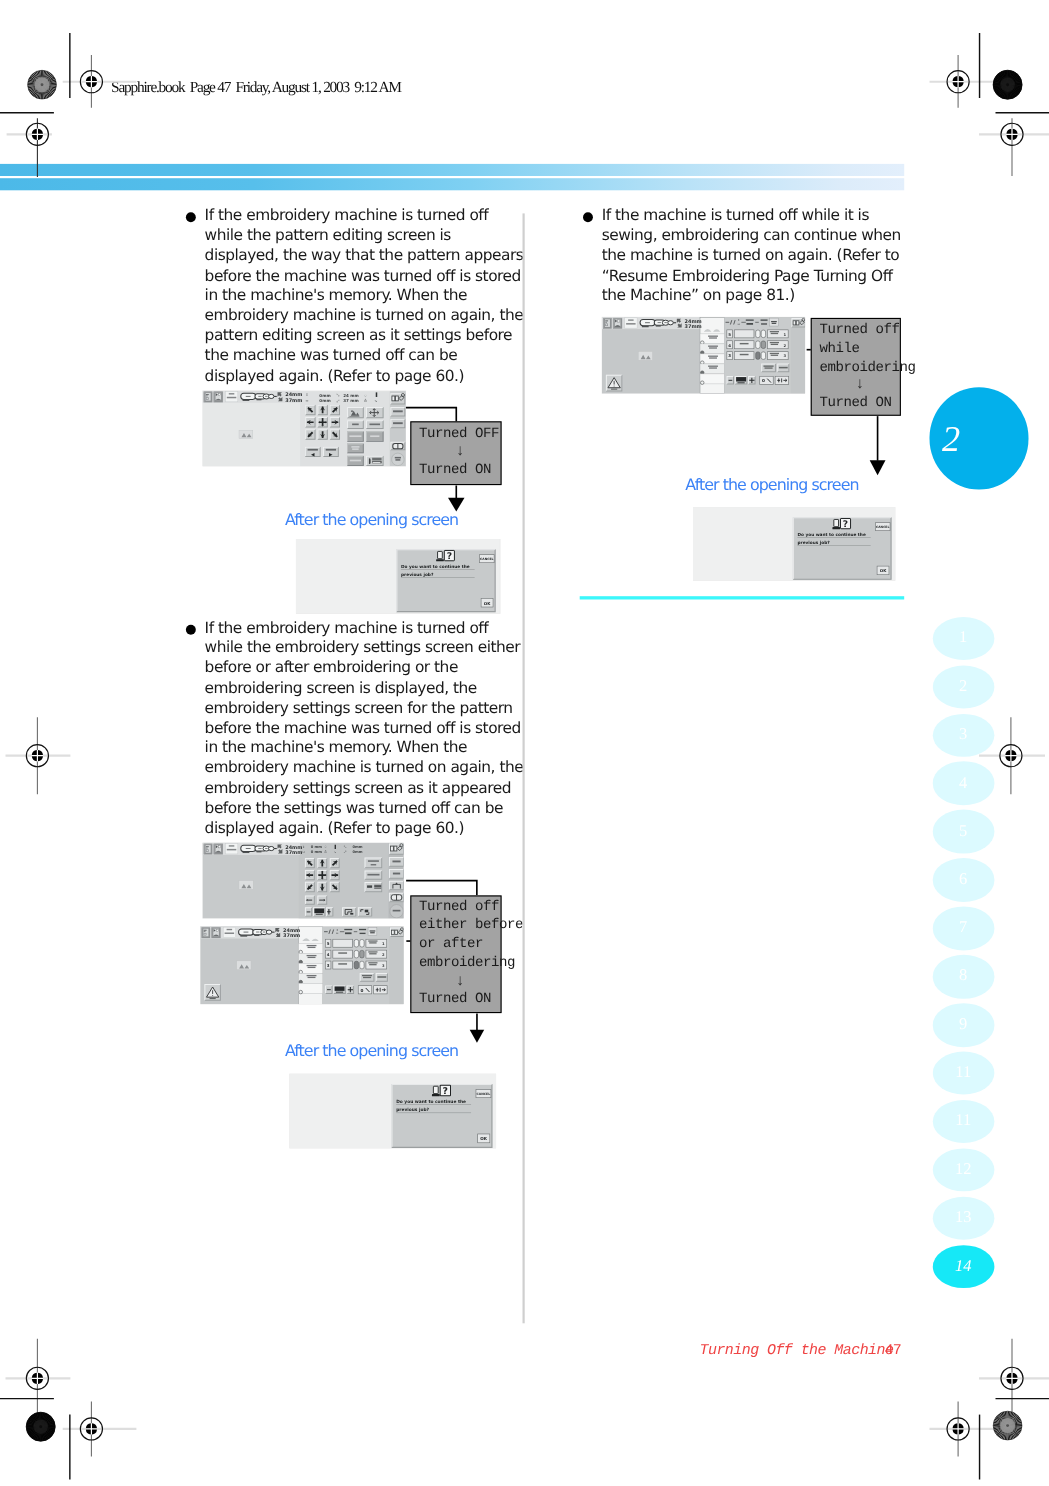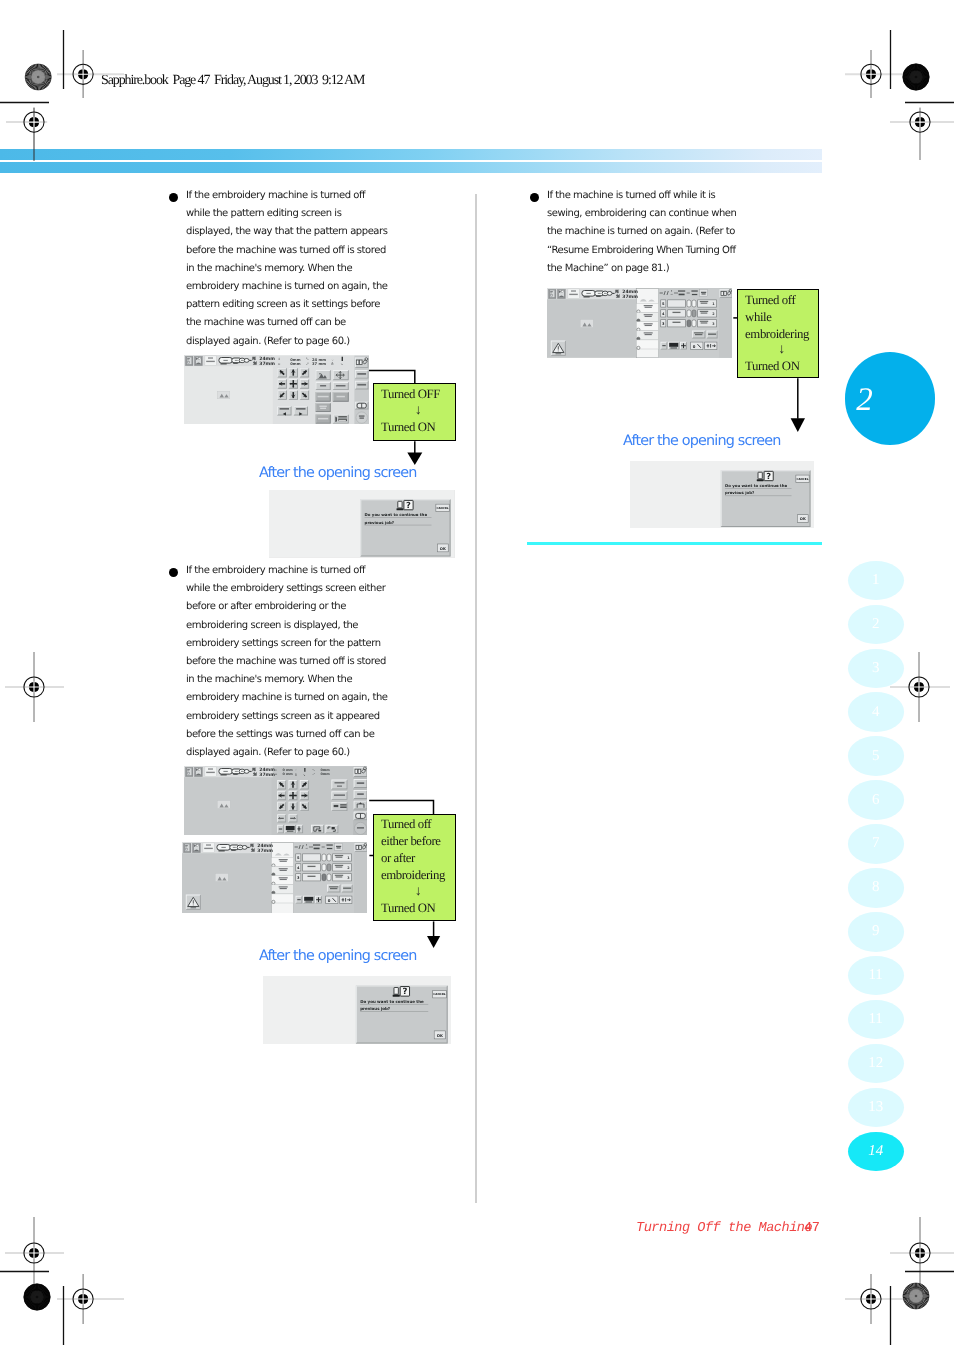--- a/index.html
+++ b/index.html
@@ -19,30 +19,30 @@
     background:linear-gradient(90deg,#4cb9e8 0%,#57bfeb 28%,#7fd0f2 52%,#b9e2f7 76%,#dcecfa 93%,#e3effc 100%);}
   .bar2{top:150px;height:11px;width:822px;
     background:linear-gradient(90deg,#4cb9e8 0%,#57bfeb 28%,#7fd0f2 52%,#b9e2f7 76%,#dcecfa 93%,#e3effc 100%);}
 
   
   .coldiv{position:absolute;left:475px;top:182px;width:2px;height:1009px;background:#cfcfcf;}
 
   
   .bullet-item{position:absolute;}
   .bullet-dot{position:absolute;left:0;top:6px;width:9.2px;height:9.2px;border-radius:50%;background:#000;}
-  .btext{position:absolute;left:17px;top:0;font-family:"DejaVu Sans",sans-serif;font-size:10px;
+  .btext{position:absolute;left:17px;top:0;font-family:"DejaVu Sans",sans-serif;font-size:14px;
          line-height:18.2px;color:#1a1a1a;letter-spacing:-0.45px;white-space:nowrap;
          -webkit-font-smoothing:antialiased;}
 
   .caption{position:absolute;font-family:"DejaVu Sans",sans-serif;font-size:14.4px;color:#3b82f6;
            white-space:nowrap;letter-spacing:-0.85px;}
 
   
-  .callout{position:absolute;border:1.5px solid #000;background:#bef264;box-sizing:border-box;
-           font-family:Liberation Serif, serif;font-size:12.8px;line-height:16.95px;color:#1a1a1a;
+  .callout{position:absolute;border:1.5px solid #000;background:#a3a3a3;box-sizing:border-box;
+           font-family:Liberation Mono, monospace;font-size:12.8px;line-height:16.95px;color:#1a1a1a;
            letter-spacing:-0.42px;white-space:nowrap;}
   .callout .ln{display:block;}
   .callout .arrowdown{display:block;text-align:center;line-height:16px;font-size:14px;
            letter-spacing:0;color:#2a2a2a;}
 
   
   .cyanrule{position:absolute;left:527px;top:530px;width:295px;height:3px;background:#3cf7fb;}
 
   
   .chapcircle{position:absolute;left:845.3px;top:340.3px;width:90.2px;height:92.3px;border-radius:50%;
@@ -403,21 +403,21 @@
 
 <div class="caption" style="left:259px;top:453px;">After the opening screen</div>
 <div class="caption" style="left:259px;top:936px;">After the opening screen</div>
 
 <div class="bullet-item" style="left:530px;top:175px;width:290px;">
   <div class="bullet-dot"></div>
   <div class="btext">
         <div>If the machine is turned off while it is</div>
         <div>sewing, embroidering can continue when</div>
         <div>the machine is turned on again. (Refer to</div>
-        <div>“Resume Embroidering When Turning Off</div>
+        <div>“Resume Embroidering Page Turning Off</div>
         <div>the Machine” on page 81.)</div>
       </div>
 </div>
 <div class="caption" style="left:623px;top:421px;">After the opening screen</div>
 
 <svg class="abs" style="left:0;top:0;width:954px;height:1351px;pointer-events:none;" viewBox="0 0 954 1351">
   <g id="connectors">
         <path d="M369,358.6 L414.8,358.6 L414.8,371.3" stroke="#000" stroke-width="1.5" fill="none"></path>
         <path d="M414.8,429.3 L414.8,441" stroke="#000" stroke-width="1.5" fill="none"></path>
         <path d="M407.3,440.5 L422.3,440.5 L414.8,453 z" fill="#000"></path>

